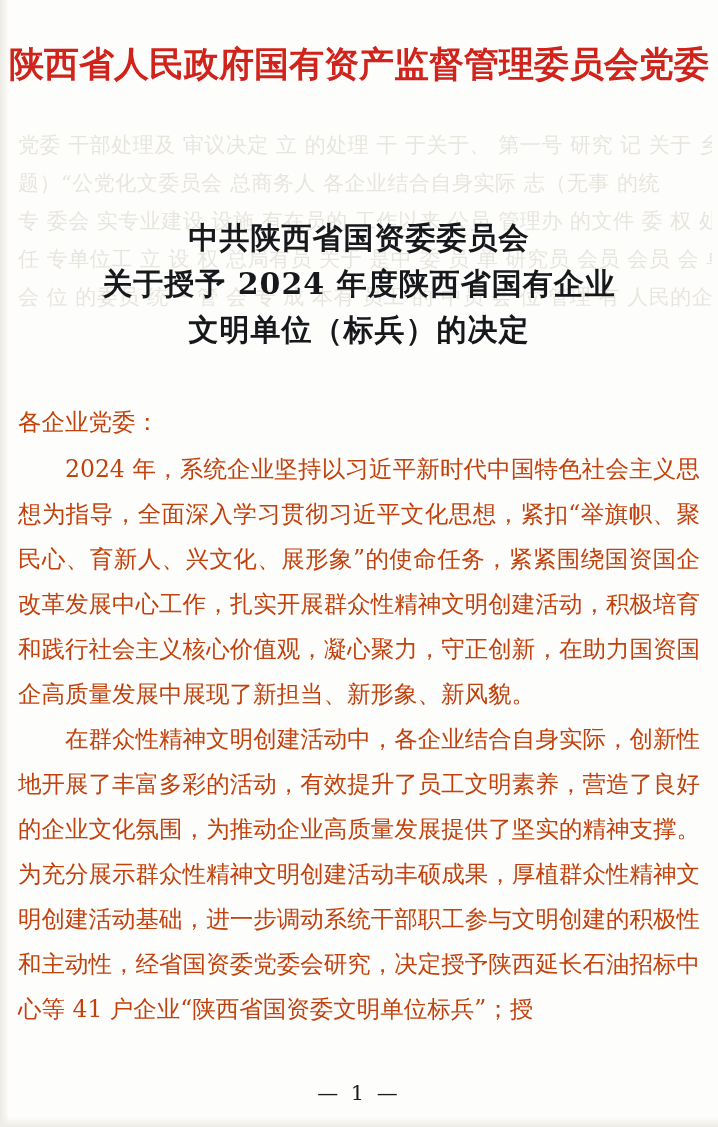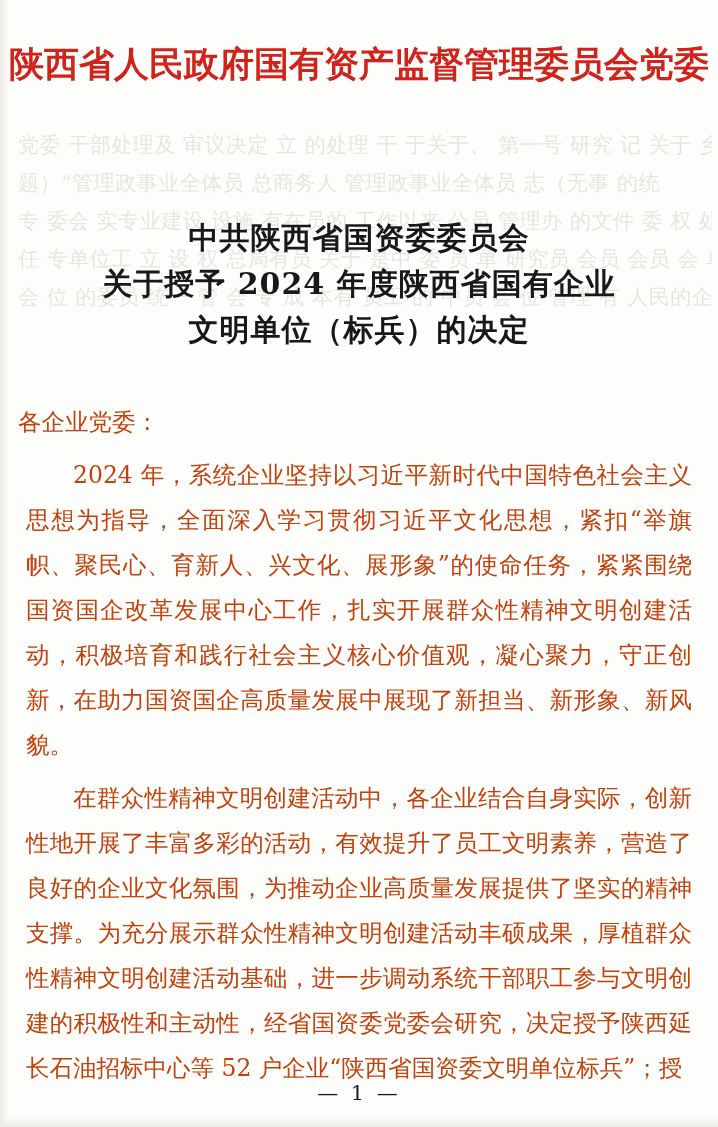--- a/index.html
+++ b/index.html
@@ -80,21 +80,21 @@
     color: #c2410c;
     font-size: 23.5px;
     line-height: 45px;
     text-align: justify;
     text-justify: inter-ideograph;
   }
   .salutation {
     margin: 0 0 2px 0;
   }
   .para {
-    margin: 8px;
+    margin: 0;
     text-indent: 2em;
   }
 
   
   .page-number {
     position: absolute;
     bottom: 22px;
     left: 0;
     width: 718px;
     text-align: center;
@@ -120,34 +120,34 @@
 <div class="page">
 
   <div class="scan-edge-left"></div>
 
   <div class="letterhead">
     <div class="letterhead-title">陕西省人民政府国有资产监督管理委员会党委</div>
   </div>
 
   <div class="ghost">
     <div>党委 干部处理及 审议决定 立 的处理 干 于关于、 第一号 研究 记 关于 乡 书 的问</div>
-    <div>题）“管理政事业全体员 总商务人 管理政事业全体员 志（无事 的统</div>
+    <div>题）“公党化文委员会 总商务人 各企业结合自身实际 志（无事 的统</div>
     <div>专 委会 实专业建设 设施 有在员的 工作以来 公员 管理办 的文件 委 权 处 多 有处</div>
     <div>任 专单位工 立 设 权 总局有员 关于 是中 委 员 单 研究员 会员 会员 会 单 会</div>
     <div>会 位 的委员 统一 管 会 专 成 本有 员工 的 中员 会 位 管理 有 人民的企</div>
   </div>
 
   <div class="doc-title">
     <div class="line">中共陕西省国资委委员会</div>
     <div class="line">关于授予 2024 年度陕西省国有企业</div>
     <div class="line">文明单位（标兵）的决定</div>
   </div>
 
   <div class="body-text">
     <p class="salutation">各企业党委：</p>
     <p class="para">2024 年，系统企业坚持以习近平新时代中国特色社会主义思想为指导，全面深入学习贯彻习近平文化思想，紧扣“举旗帜、聚民心、育新人、兴文化、展形象”的使命任务，紧紧围绕国资国企改革发展中心工作，扎实开展群众性精神文明创建活动，积极培育和践行社会主义核心价值观，凝心聚力，守正创新，在助力国资国企高质量发展中展现了新担当、新形象、新风貌。</p>
-    <p class="para">在群众性精神文明创建活动中，各企业结合自身实际，创新性地开展了丰富多彩的活动，有效提升了员工文明素养，营造了良好的企业文化氛围，为推动企业高质量发展提供了坚实的精神支撑。为充分展示群众性精神文明创建活动丰硕成果，厚植群众性精神文明创建活动基础，进一步调动系统干部职工参与文明创建的积极性和主动性，经省国资委党委会研究，决定授予陕西延长石油招标中心等 52 户企业“陕西省国资委文明单位标兵”；授</p>
+    <p class="para">在群众性精神文明创建活动中，各企业结合自身实际，创新性地开展了丰富多彩的活动，有效提升了员工文明素养，营造了良好的企业文化氛围，为推动企业高质量发展提供了坚实的精神支撑。为充分展示群众性精神文明创建活动丰硕成果，厚植群众性精神文明创建活动基础，进一步调动系统干部职工参与文明创建的积极性和主动性，经省国资委党委会研究，决定授予陕西延长石油招标中心等 41 户企业“陕西省国资委文明单位标兵”；授</p>
   </div>
 
   <div class="page-number">— 1 —</div>
 
   <div class="scan-edge-bottom"></div>
 </div>
 
 </body></html>

